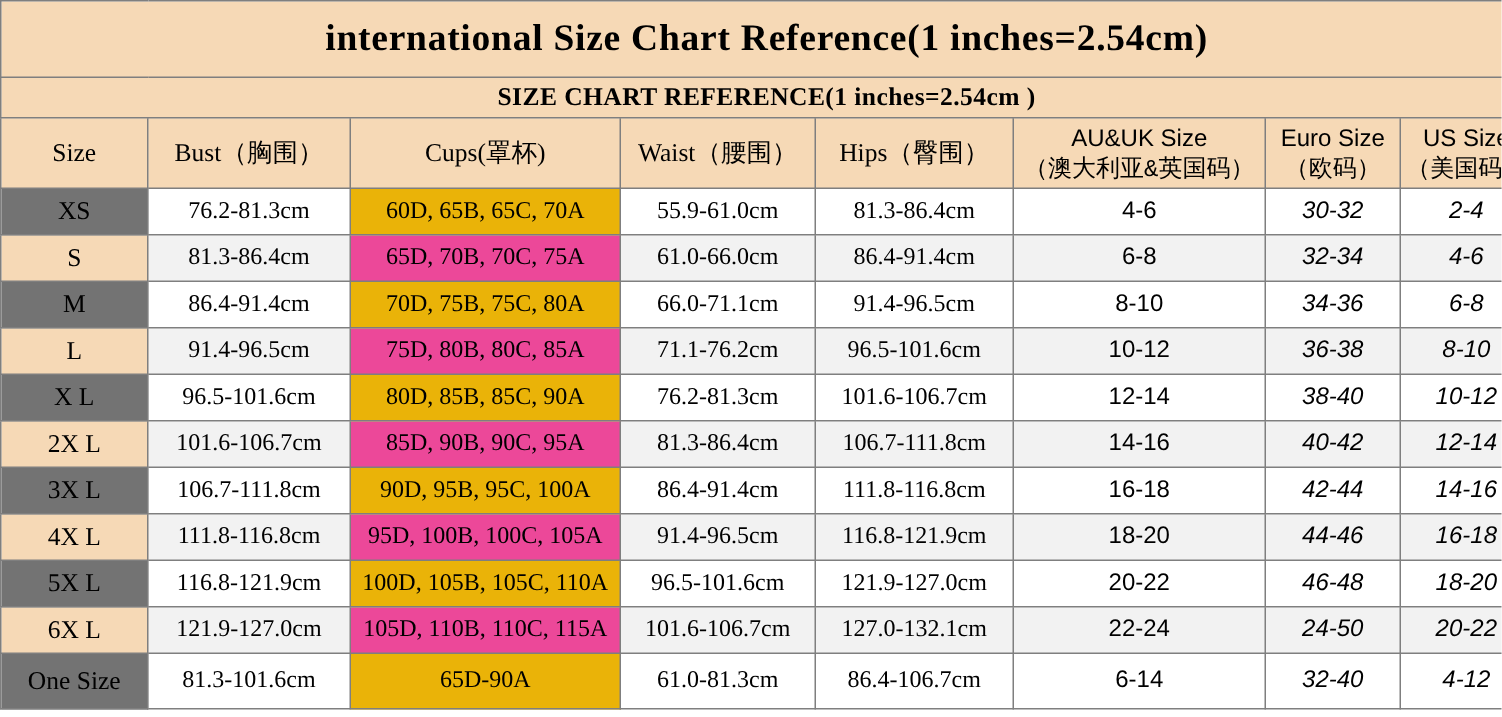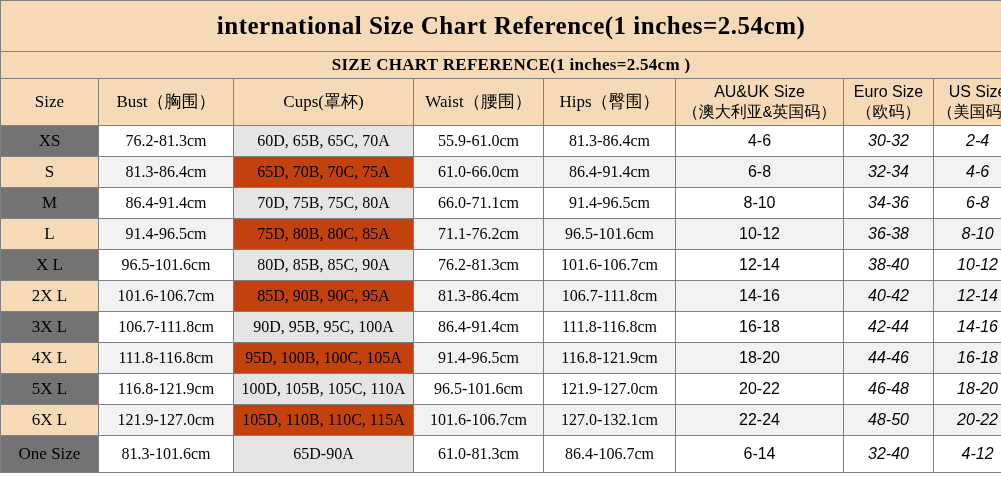--- a/index.html
+++ b/index.html
@@ -69,24 +69,24 @@
     background: #737373;
     font-size: 17px;
   }
   .body-row.alt td {
     background: #f2f2f2;
   }
   .body-row.alt td.c-size {
     background: #f6d9b6;
   }
   .body-row td.c-cups {
-    background: #e5e5e5;
+    background: #eab308;
   }
   .body-row.alt td.c-cups {
-    background: #c2410c;
+    background: #ec4899;
   }
   .body-row td.c-au {
     background: #ffffff;
     font-family: "Liberation Sans", sans-serif;
     font-size: 16px;
   }
   .body-row.alt td.c-au {
     background: #f2f2f2;
   }
   .body-row td.c-euro, .body-row td.c-us {
@@ -236,21 +236,21 @@
         <td class="c-euro">46-48</td>
         <td class="c-us">18-20</td>
       </tr>
       <tr class="body-row alt">
         <td class="c-size">6X L</td>
         <td class="c-bust">121.9-127.0cm</td>
         <td class="c-cups">105D, 110B, 110C, 115A</td>
         <td class="c-waist">101.6-106.7cm</td>
         <td class="c-hips">127.0-132.1cm</td>
         <td class="c-au">22-24</td>
-        <td class="c-euro">48-50</td>
+        <td class="c-euro">24-50</td>
         <td class="c-us">20-22</td>
       </tr>
       <tr class="body-row onesize">
         <td class="c-size">One Size</td>
         <td class="c-bust">81.3-101.6cm</td>
         <td class="c-cups">65D-90A</td>
         <td class="c-waist">61.0-81.3cm</td>
         <td class="c-hips">86.4-106.7cm</td>
         <td class="c-au">6-14</td>
         <td class="c-euro">32-40</td>

